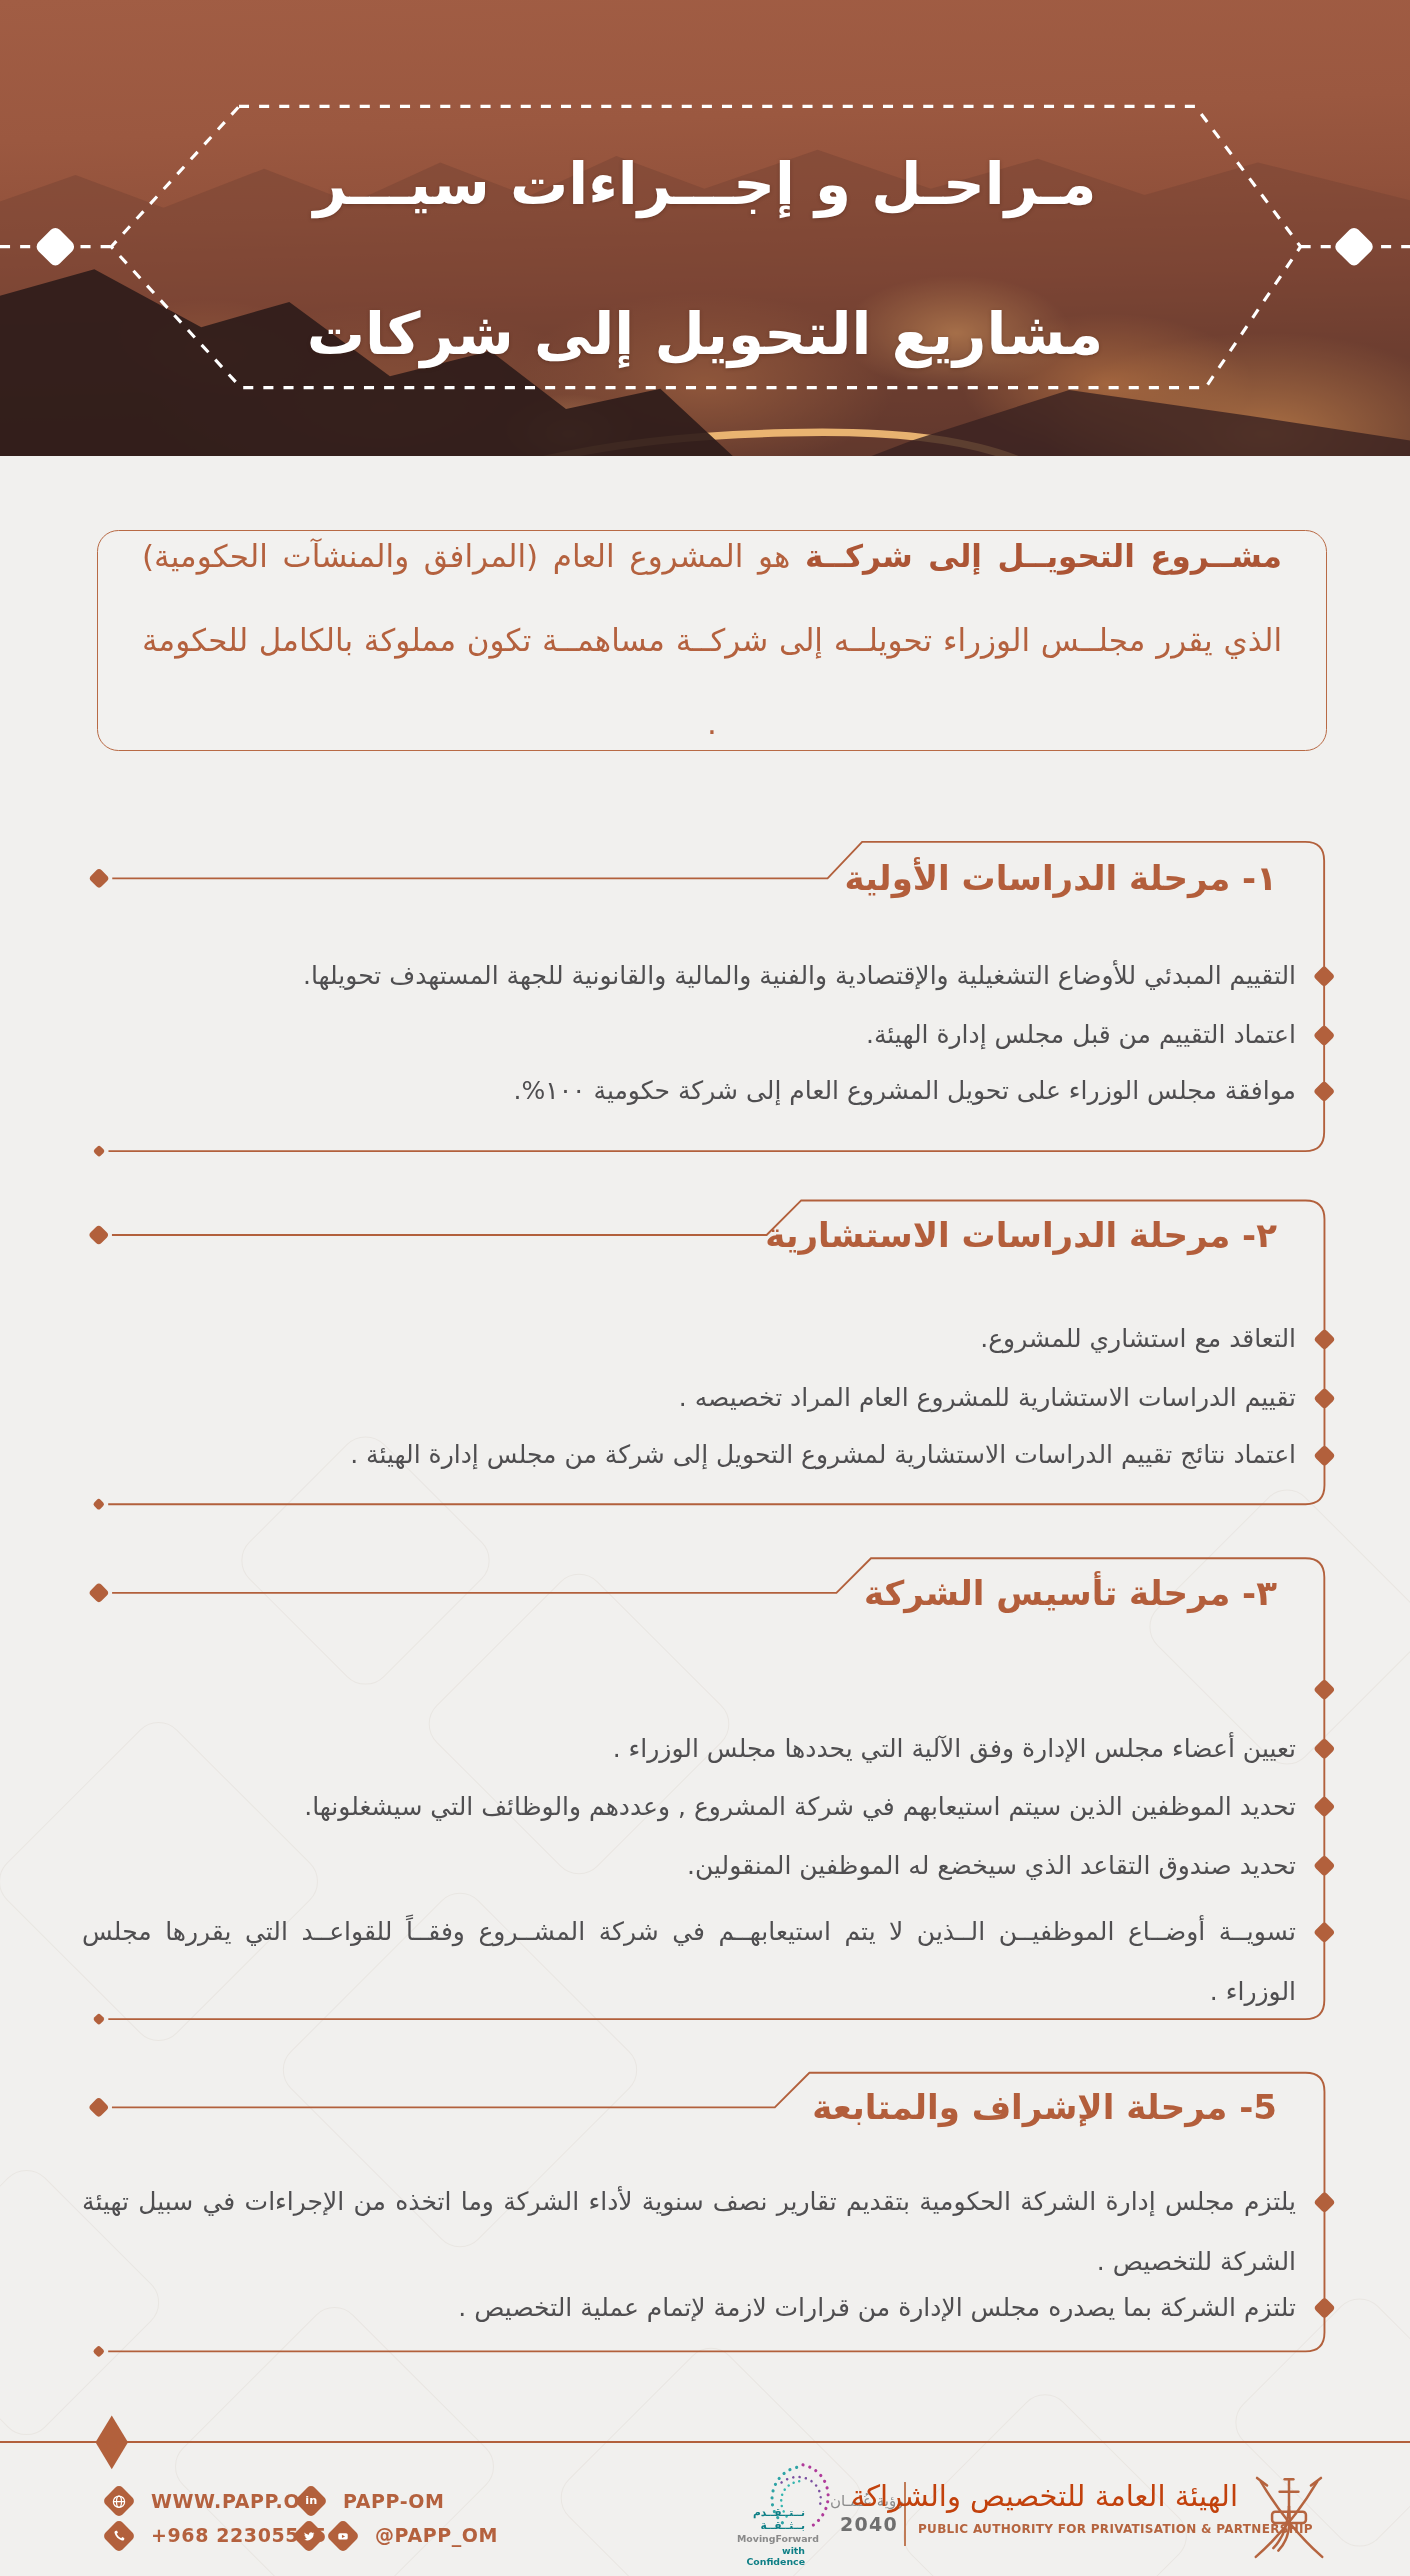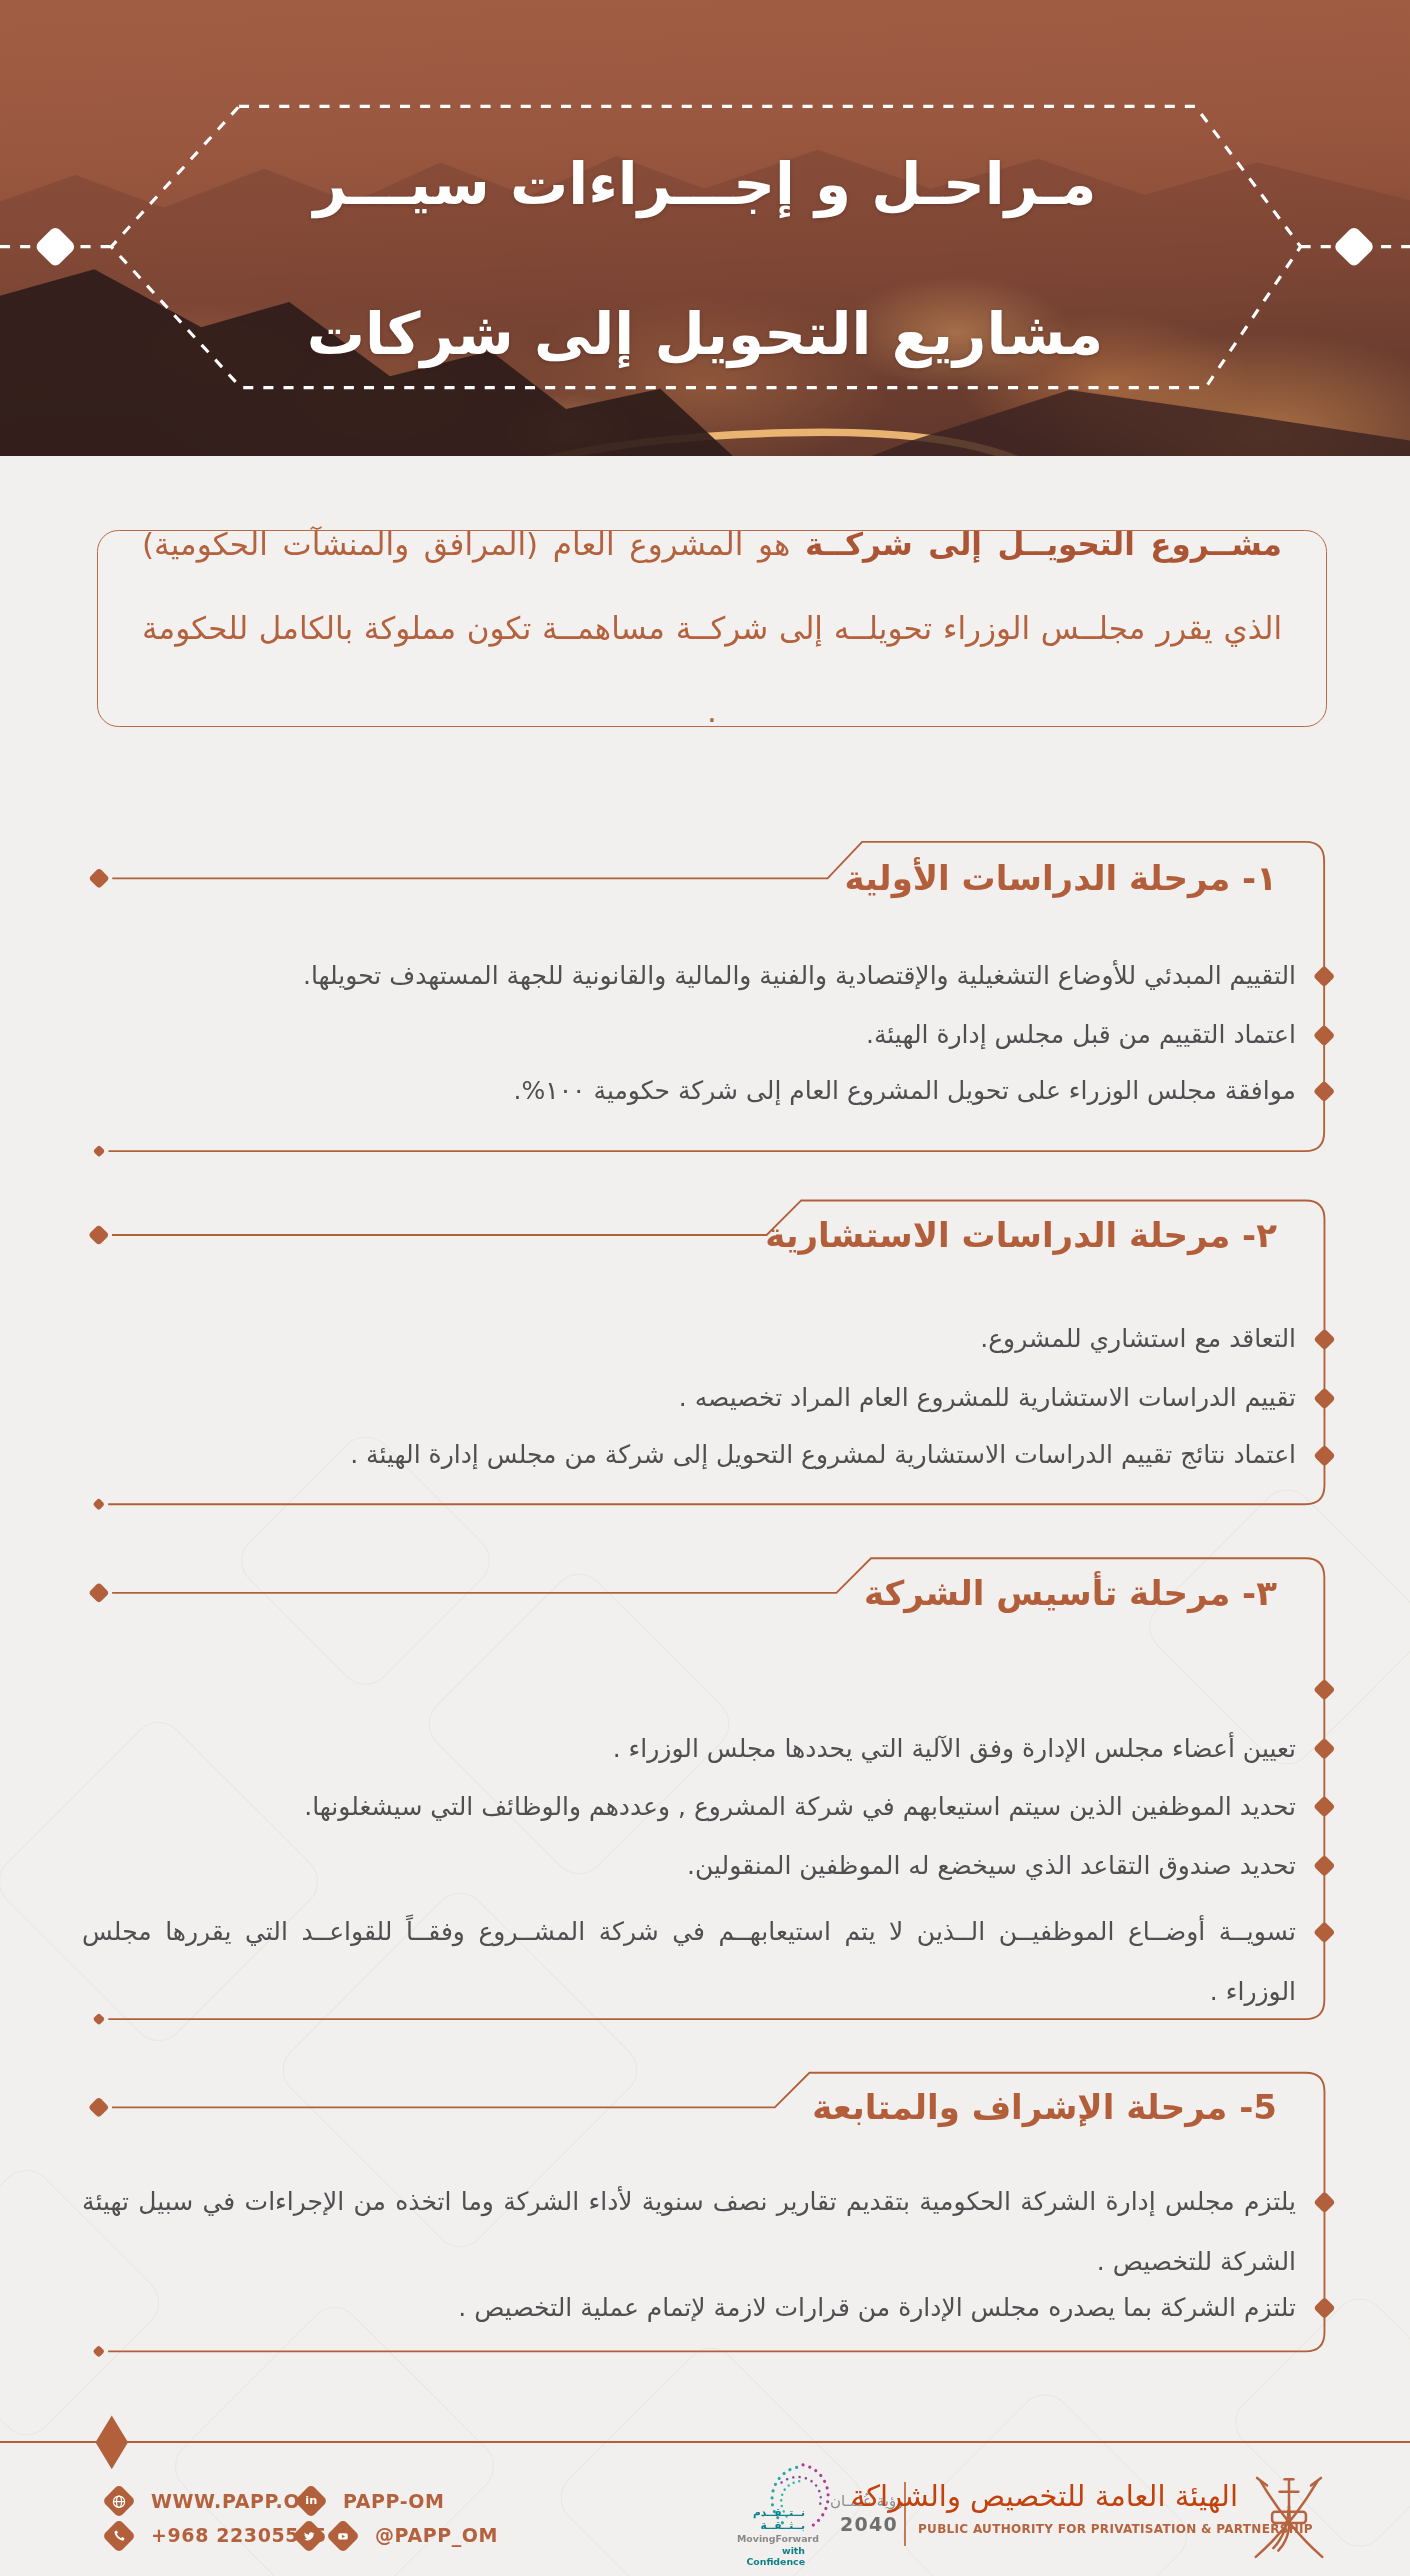--- a/index.html
+++ b/index.html
@@ -22,21 +22,21 @@
       radial-gradient(151px 75px at 208px 352px, rgba(240,160,92,.4), transparent 70%),
       radial-gradient(101px 57px at 569px 434px, rgba(255,214,146,.75), transparent 70%);}
   .hdr-svg{position:absolute;inset:0;}
   .hdr-title{position:absolute;left:0;width:100%;text-align:center;color:#ffffff;
              font-weight:bold;font-size:58px;line-height:82px;direction:rtl;
              text-shadow:0 1.3px 3.8px rgba(60,25,15,.35);}
   .hdr-title.l1{top:143px;}
   .hdr-title.l2{top:266px;margin-top:27px;}
 
   
-  .intro{position:absolute;left:97px;top:530px;width:1230px;height:197px;box-sizing:border-box;
+  .intro{position:absolute;left:97px;top:530px;width:1230px;height:221px;box-sizing:border-box;
          border:1.9px solid #b86a45;border-radius:21.4px;background:#f2f1ef;
          display:flex;align-items:center;justify-content:center;padding:0 44px;}
   .intro p{margin:0;direction:rtl;text-align:justify;text-align-last:center;
            font-size:31px;line-height:2.7;color:#b4613e;}
   .intro .lead{font-weight:bold;color:#ac5535;}
 
   
   .section{position:absolute;left:0;width:1410px;}
   .sec-svg{position:absolute;left:0;top:0;}
   .sec-title{position:absolute;right:133px;height:57px;line-height:57px;white-space:nowrap;

